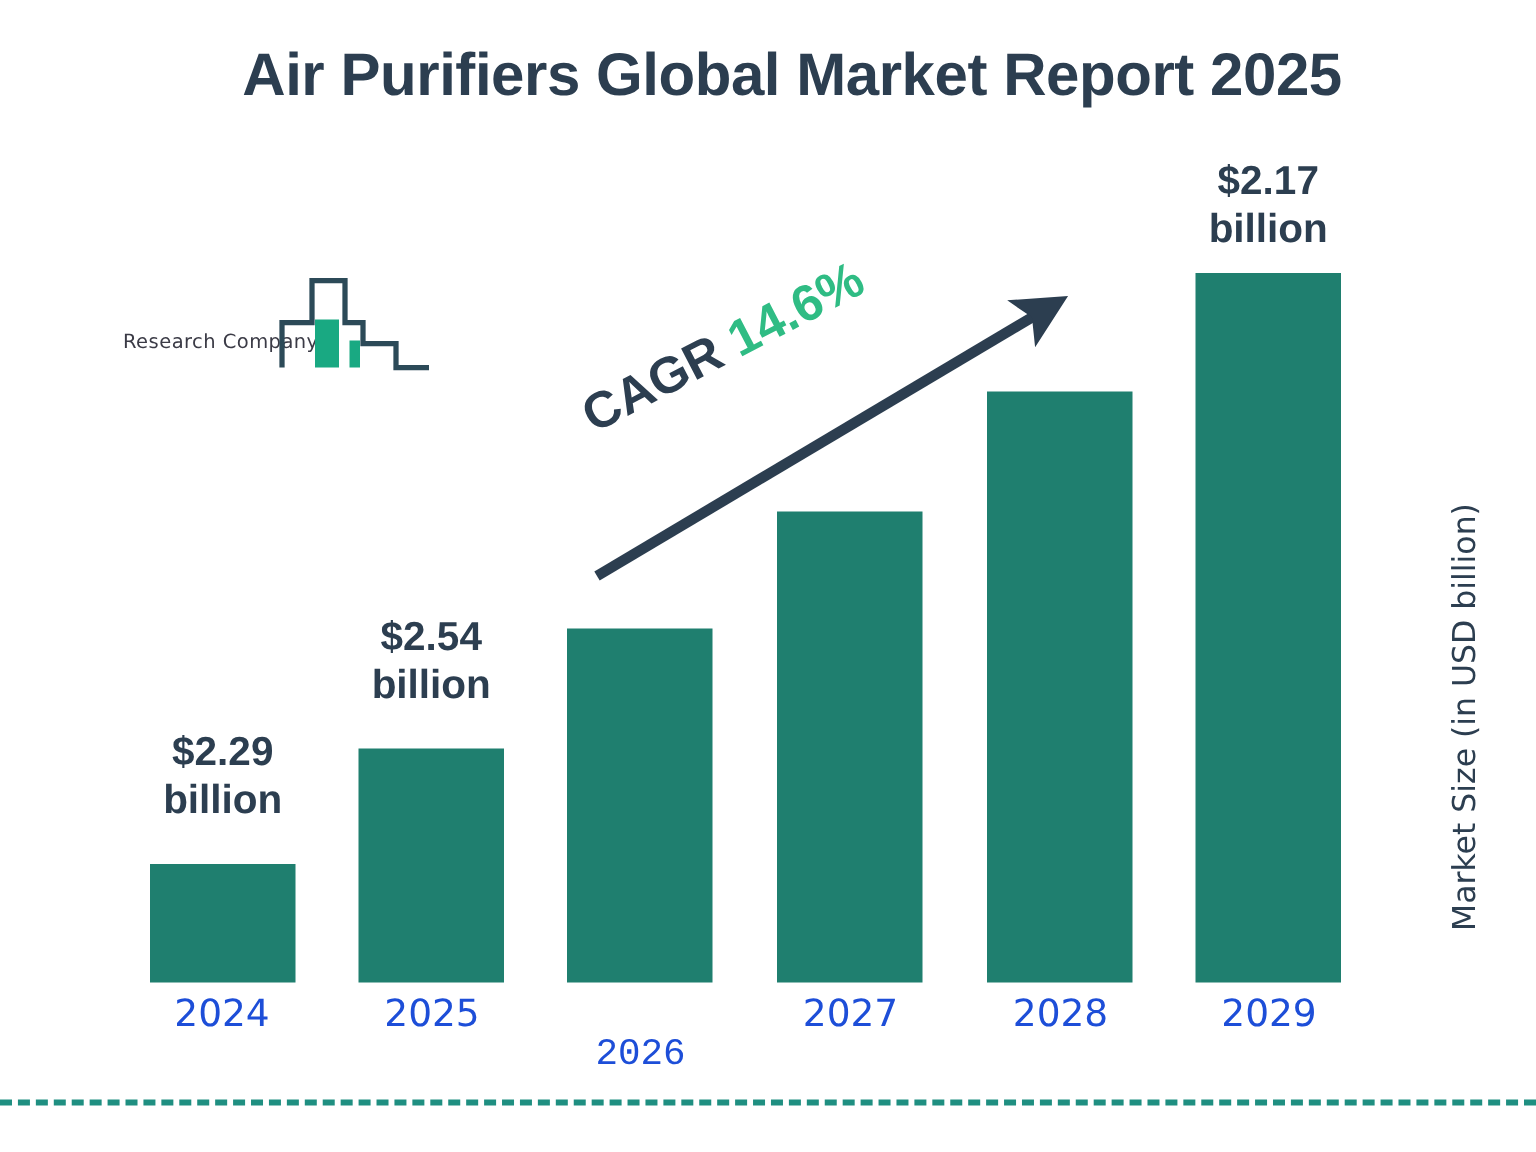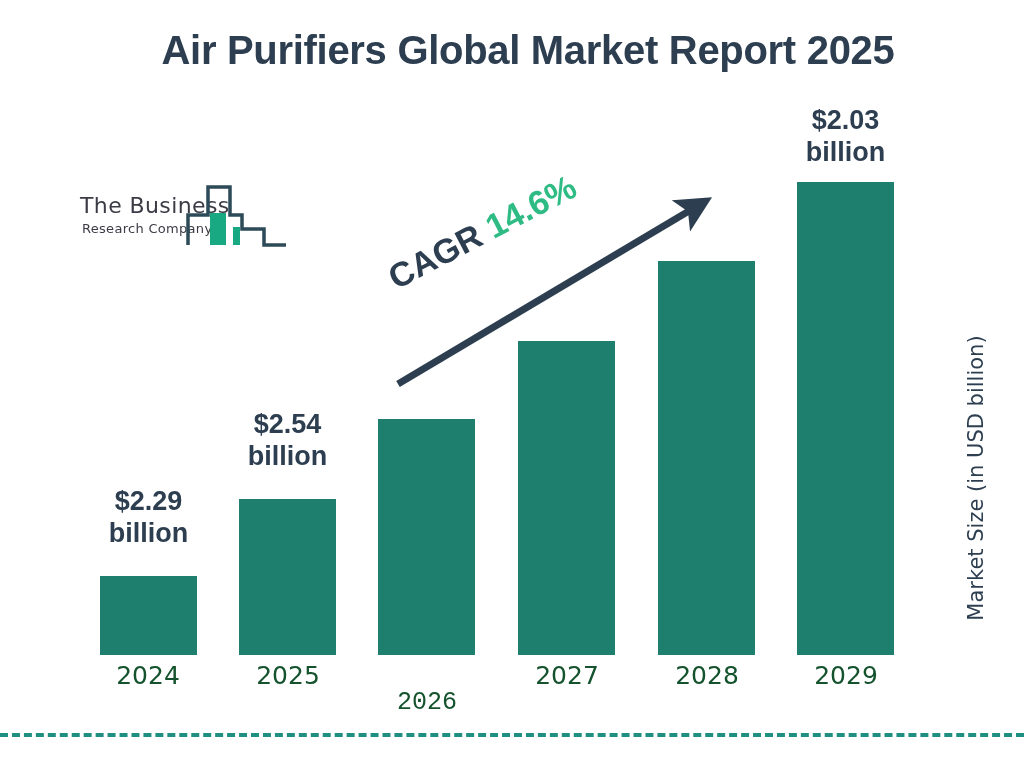--- a/index.html
+++ b/index.html
@@ -93,21 +93,21 @@
     color: #2c3e50;
     line-height: 1.18;
     white-space: pre-line;
   }
   .tick-label {
     position: absolute;
     text-align: center;
     font-family: "DejaVu Sans", sans-serif;
     font-size: 25px;
     font-weight: 400;
-    color: #14532d;
+    color: #1d4ed8;
     white-space: nowrap;
   }
 
   
   #ylabel {
     position: absolute;
     left: 806px;
     top: 466px;
     width: 340px;
     transform: rotate(-90deg);
@@ -145,21 +145,20 @@
   }
 </style>
 </head>
 <body>
 
 <div id="page">
 
   <div id="chart-title">Air Purifiers Global Market Report 2025</div>
 
   <div id="logo">
-    <div id="logo-text-main">The Business</div>
     <div id="logo-text-sub">Research Company</div>
     <svg id="logo-mark" width="100" height="72" viewBox="0 0 100 72">
 
       <path d="M2,62 L2,32 L22,32 L22,4 L44,4 L44,32 L56,32 L56,46 L78,46 L78,62 L100,62" fill="none" stroke="#2c4a58" stroke-width="3.5" stroke-linejoin="miter"></path>
       <rect x="24" y="30" width="16" height="32" fill="#19a982"></rect>
       <rect x="47" y="44" width="7" height="18" fill="#19a982"></rect>
     </svg>
   </div>
 
   <div id="plot">
@@ -177,21 +176,21 @@
     <div class="bar" style="left:378px; top:419px; width:97px; height:236px;"></div>
     <div class="tick-label" style="left:377px; top:688px; width:100px;font-family:Liberation Mono, monospace;">2026</div>
 
     <div class="bar" style="left:518px; top:341px; width:97px; height:314px;"></div>
     <div class="tick-label" style="left:517px; top:661px; width:100px;">2027</div>
 
     <div class="bar" style="left:658px; top:261px; width:97px; height:394px;"></div>
     <div class="tick-label" style="left:657px; top:661px; width:100px;text-align:center;">2028</div>
 
     <div class="bar" style="left:797px; top:182px; width:97px; height:473px;"></div>
-    <div class="bar-label" style="left:743px; top:105px; width:205px;">$2.03
+    <div class="bar-label" style="left:743px; top:105px; width:205px;">$2.17
 billion</div>
     <div class="tick-label" style="left:796px; top:661px; width:100px;">2029</div>
 
     <svg style="position:absolute; left:0; top:0; width:1024px; height:768px; pointer-events:none;">
       <defs>
         <marker id="arrowhead" markerWidth="5.2" markerHeight="5.2" refX="2.2" refY="2.6" orient="auto">
           <path d="M0,0 L5.2,2.6 L0,5.2 L1.2,2.6 Z" fill="#2c3e50"></path>
         </marker>
       </defs>
       <line x1="398" y1="384" x2="694" y2="208" stroke="#2c3e50" stroke-width="7" stroke-linecap="butt" marker-end="url(#arrowhead)"></line>

